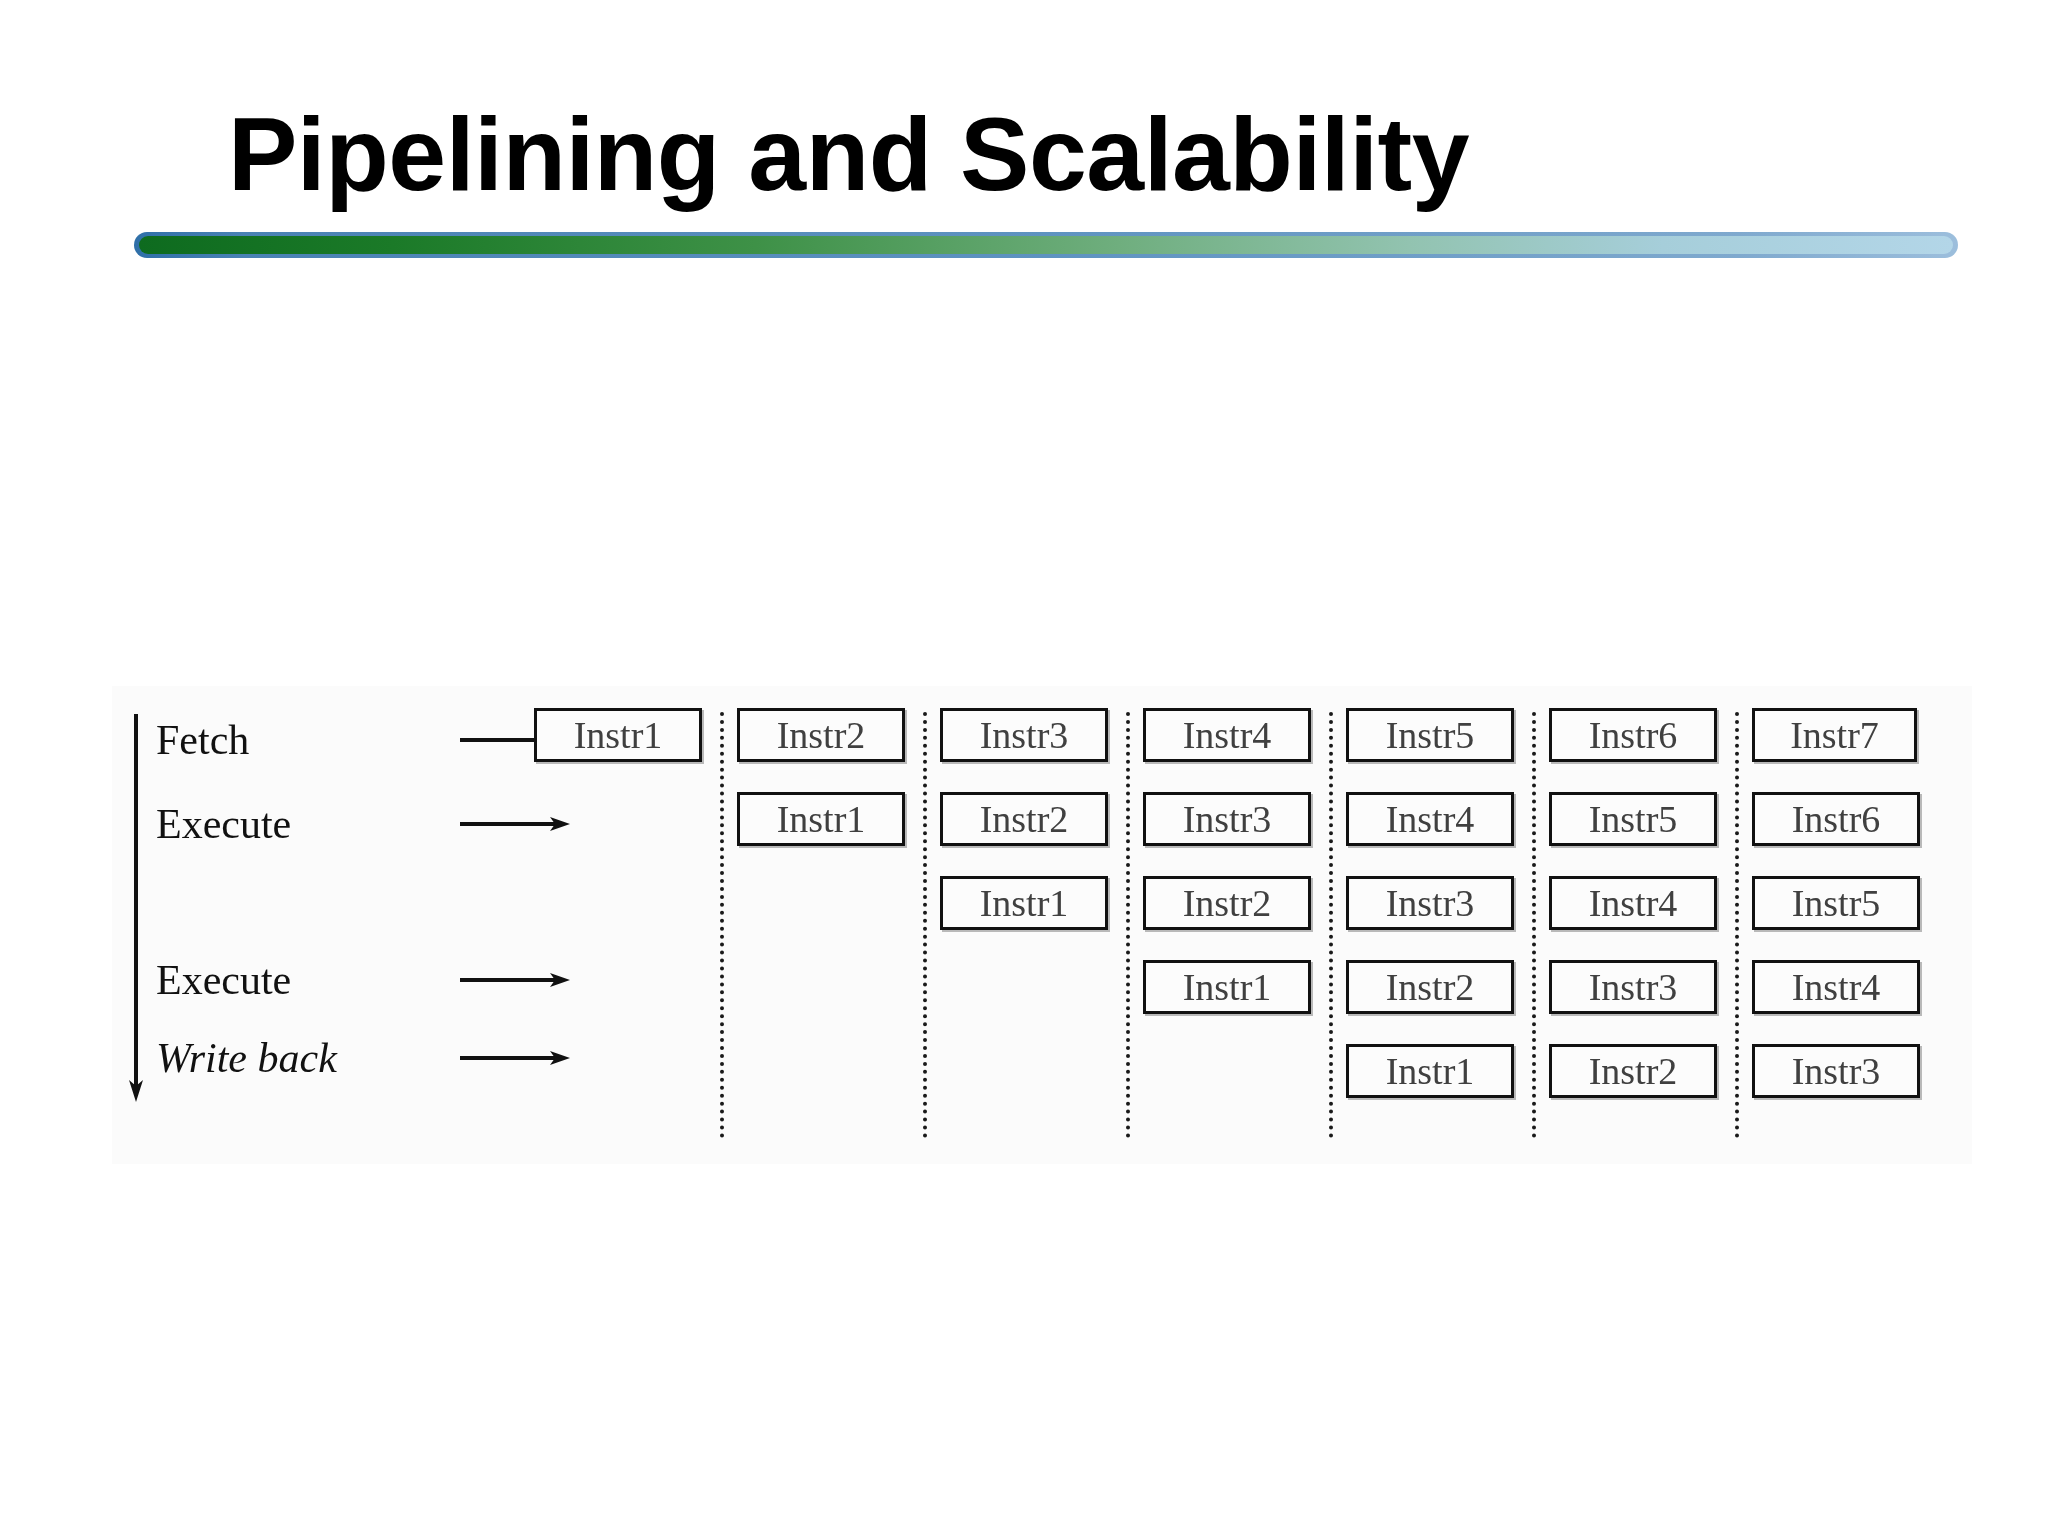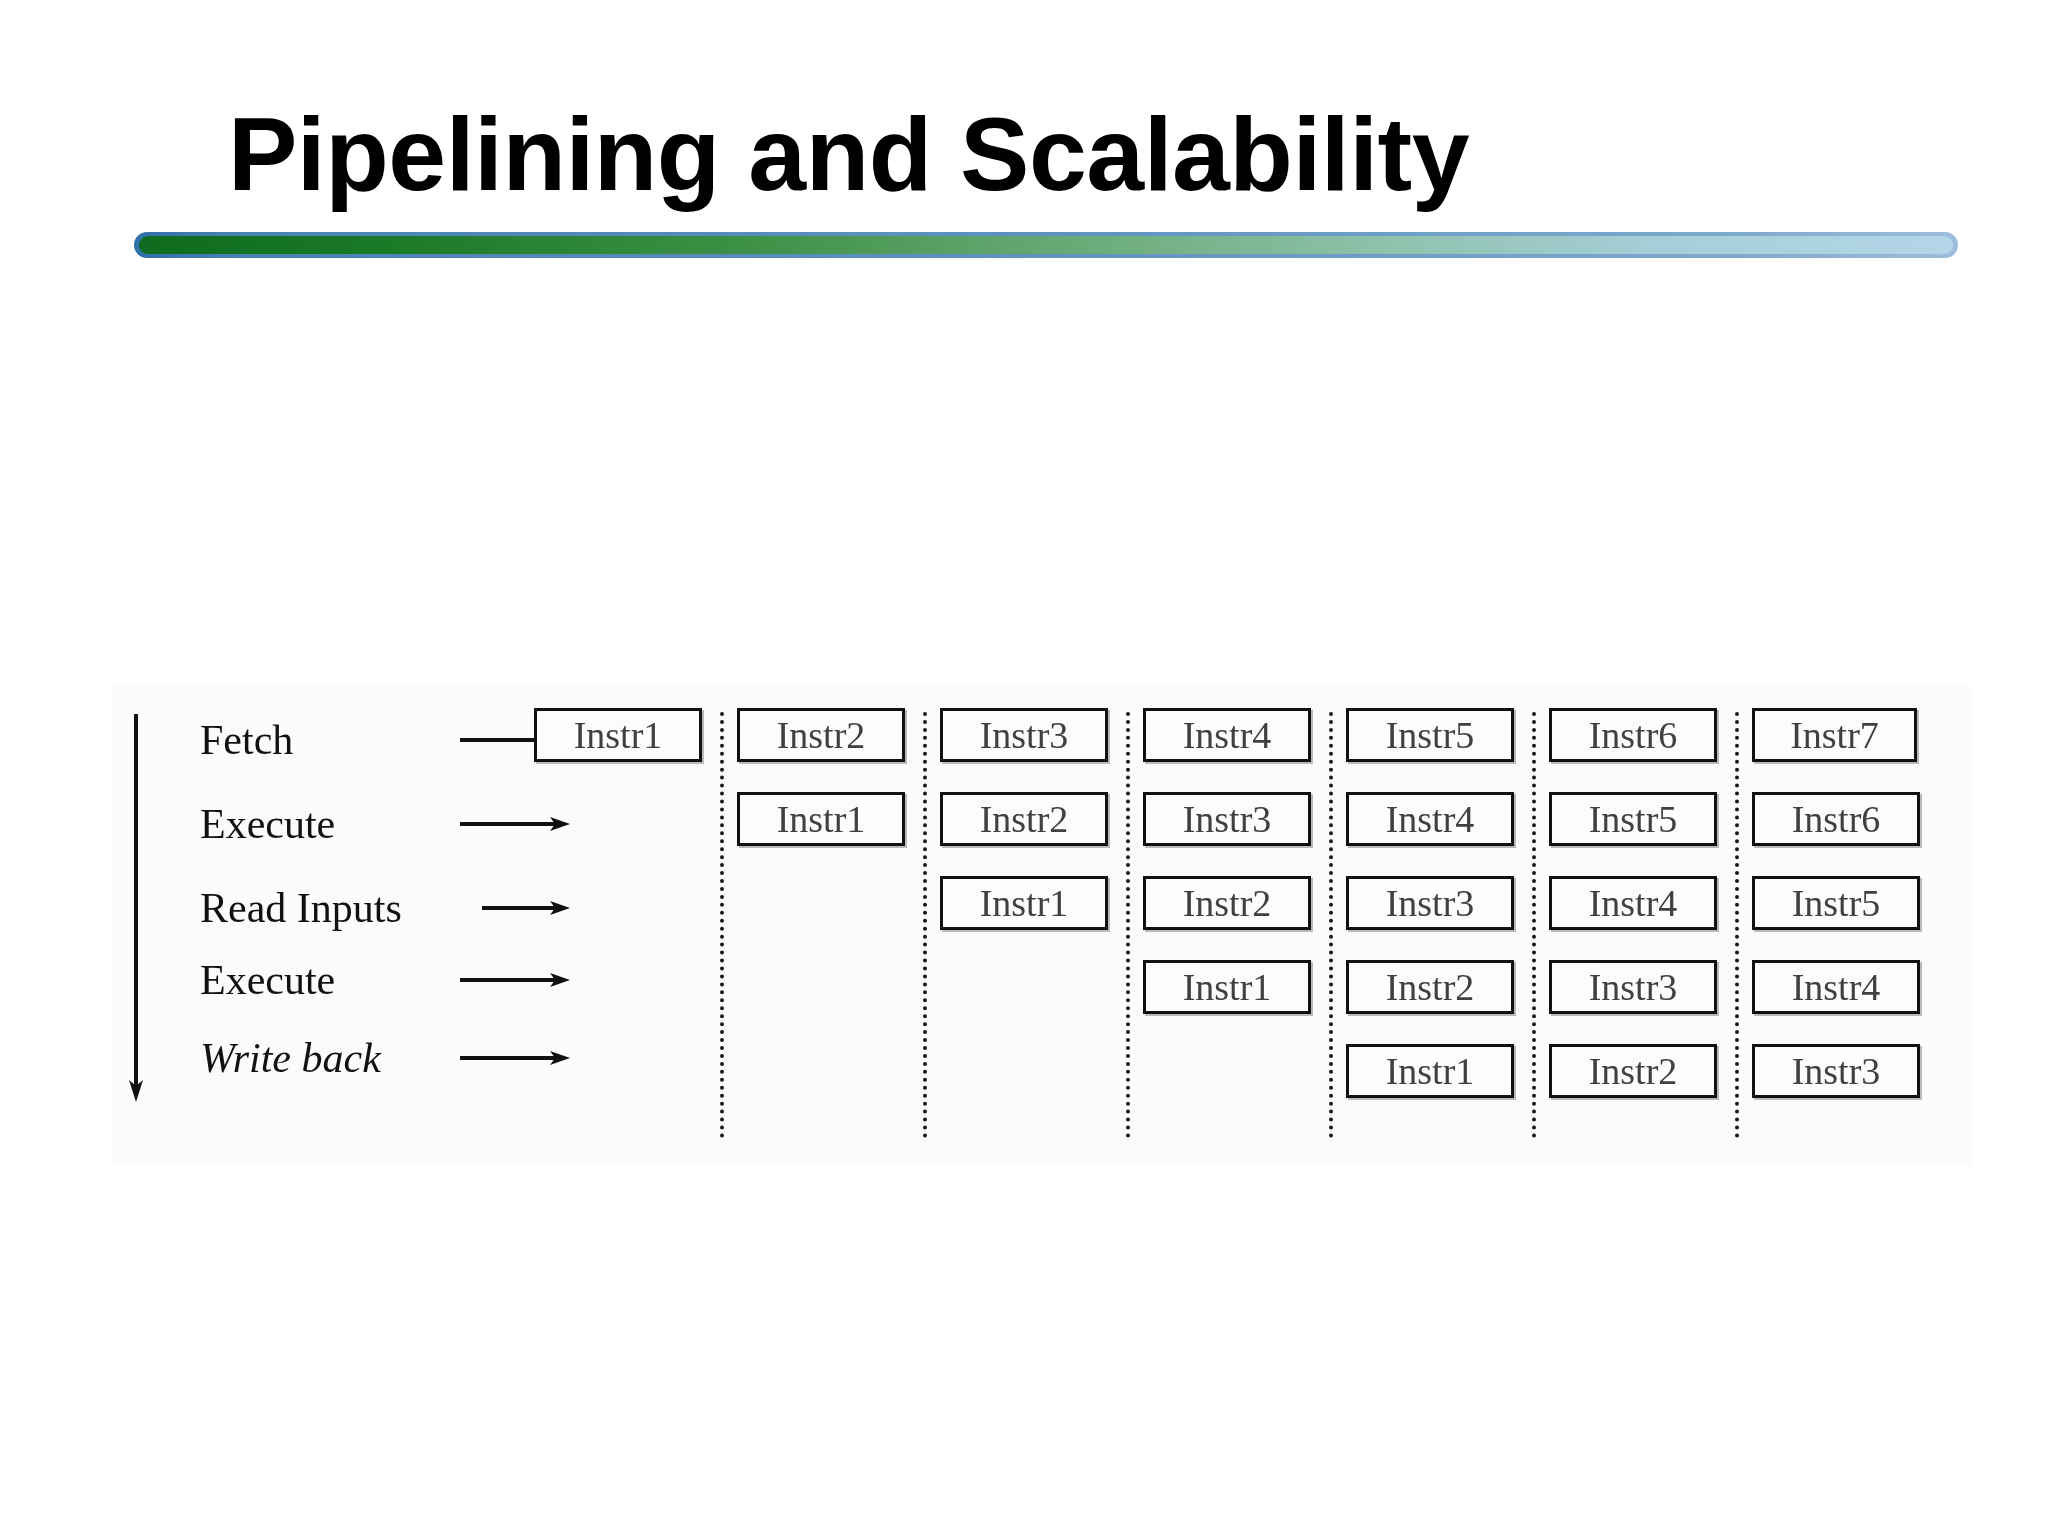--- a/index.html
+++ b/index.html
@@ -83,21 +83,20 @@
     height: 60px;
     display: flex;
     align-items: center;
   }
   .stage-label {
     font-family: "Liberation Serif", serif;
     font-size: 42px;
     color: #111111;
     white-space: nowrap;
     flex: 0 0 auto;
-    margin-left: 44px;
   }
   .stage-arrow {
     position: absolute;
     right: 6px;
     top: 50%;
     transform: translateY(-50%);
     width: 110px;
     height: 18px;
   }
 
@@ -152,27 +151,20 @@
   </div>
 
   <div class="stage-row" style="top:108px;">
     <span class="stage-label">Execute</span>
     <svg class="stage-arrow" viewBox="0 0 110 18" xmlns="http://www.w3.org/2000/svg">
       <line x1="0" y1="9" x2="96" y2="9" stroke="#111111" stroke-width="4"></line>
       <polygon points="110,9 90,2 95,9 90,16" fill="#111111"></polygon>
     </svg>
   </div>
 
-  <div class="stage-row" style="top:192px;">
-    <span class="stage-label">Read Inputs</span>
-    <svg class="stage-arrow" viewBox="0 0 110 18" xmlns="http://www.w3.org/2000/svg">
-      <line x1="22" y1="9" x2="96" y2="9" stroke="#111111" stroke-width="4"></line>
-      <polygon points="110,9 90,2 95,9 90,16" fill="#111111"></polygon>
-    </svg>
-  </div>
 
   <div class="stage-row" style="top:264px;">
     <span class="stage-label">Execute</span>
     <svg class="stage-arrow" viewBox="0 0 110 18" xmlns="http://www.w3.org/2000/svg">
       <line x1="0" y1="9" x2="96" y2="9" stroke="#111111" stroke-width="4"></line>
       <polygon points="110,9 90,2 95,9 90,16" fill="#111111"></polygon>
     </svg>
   </div>
 
   <div class="stage-row" style="top:342px;font-style:italic;">

